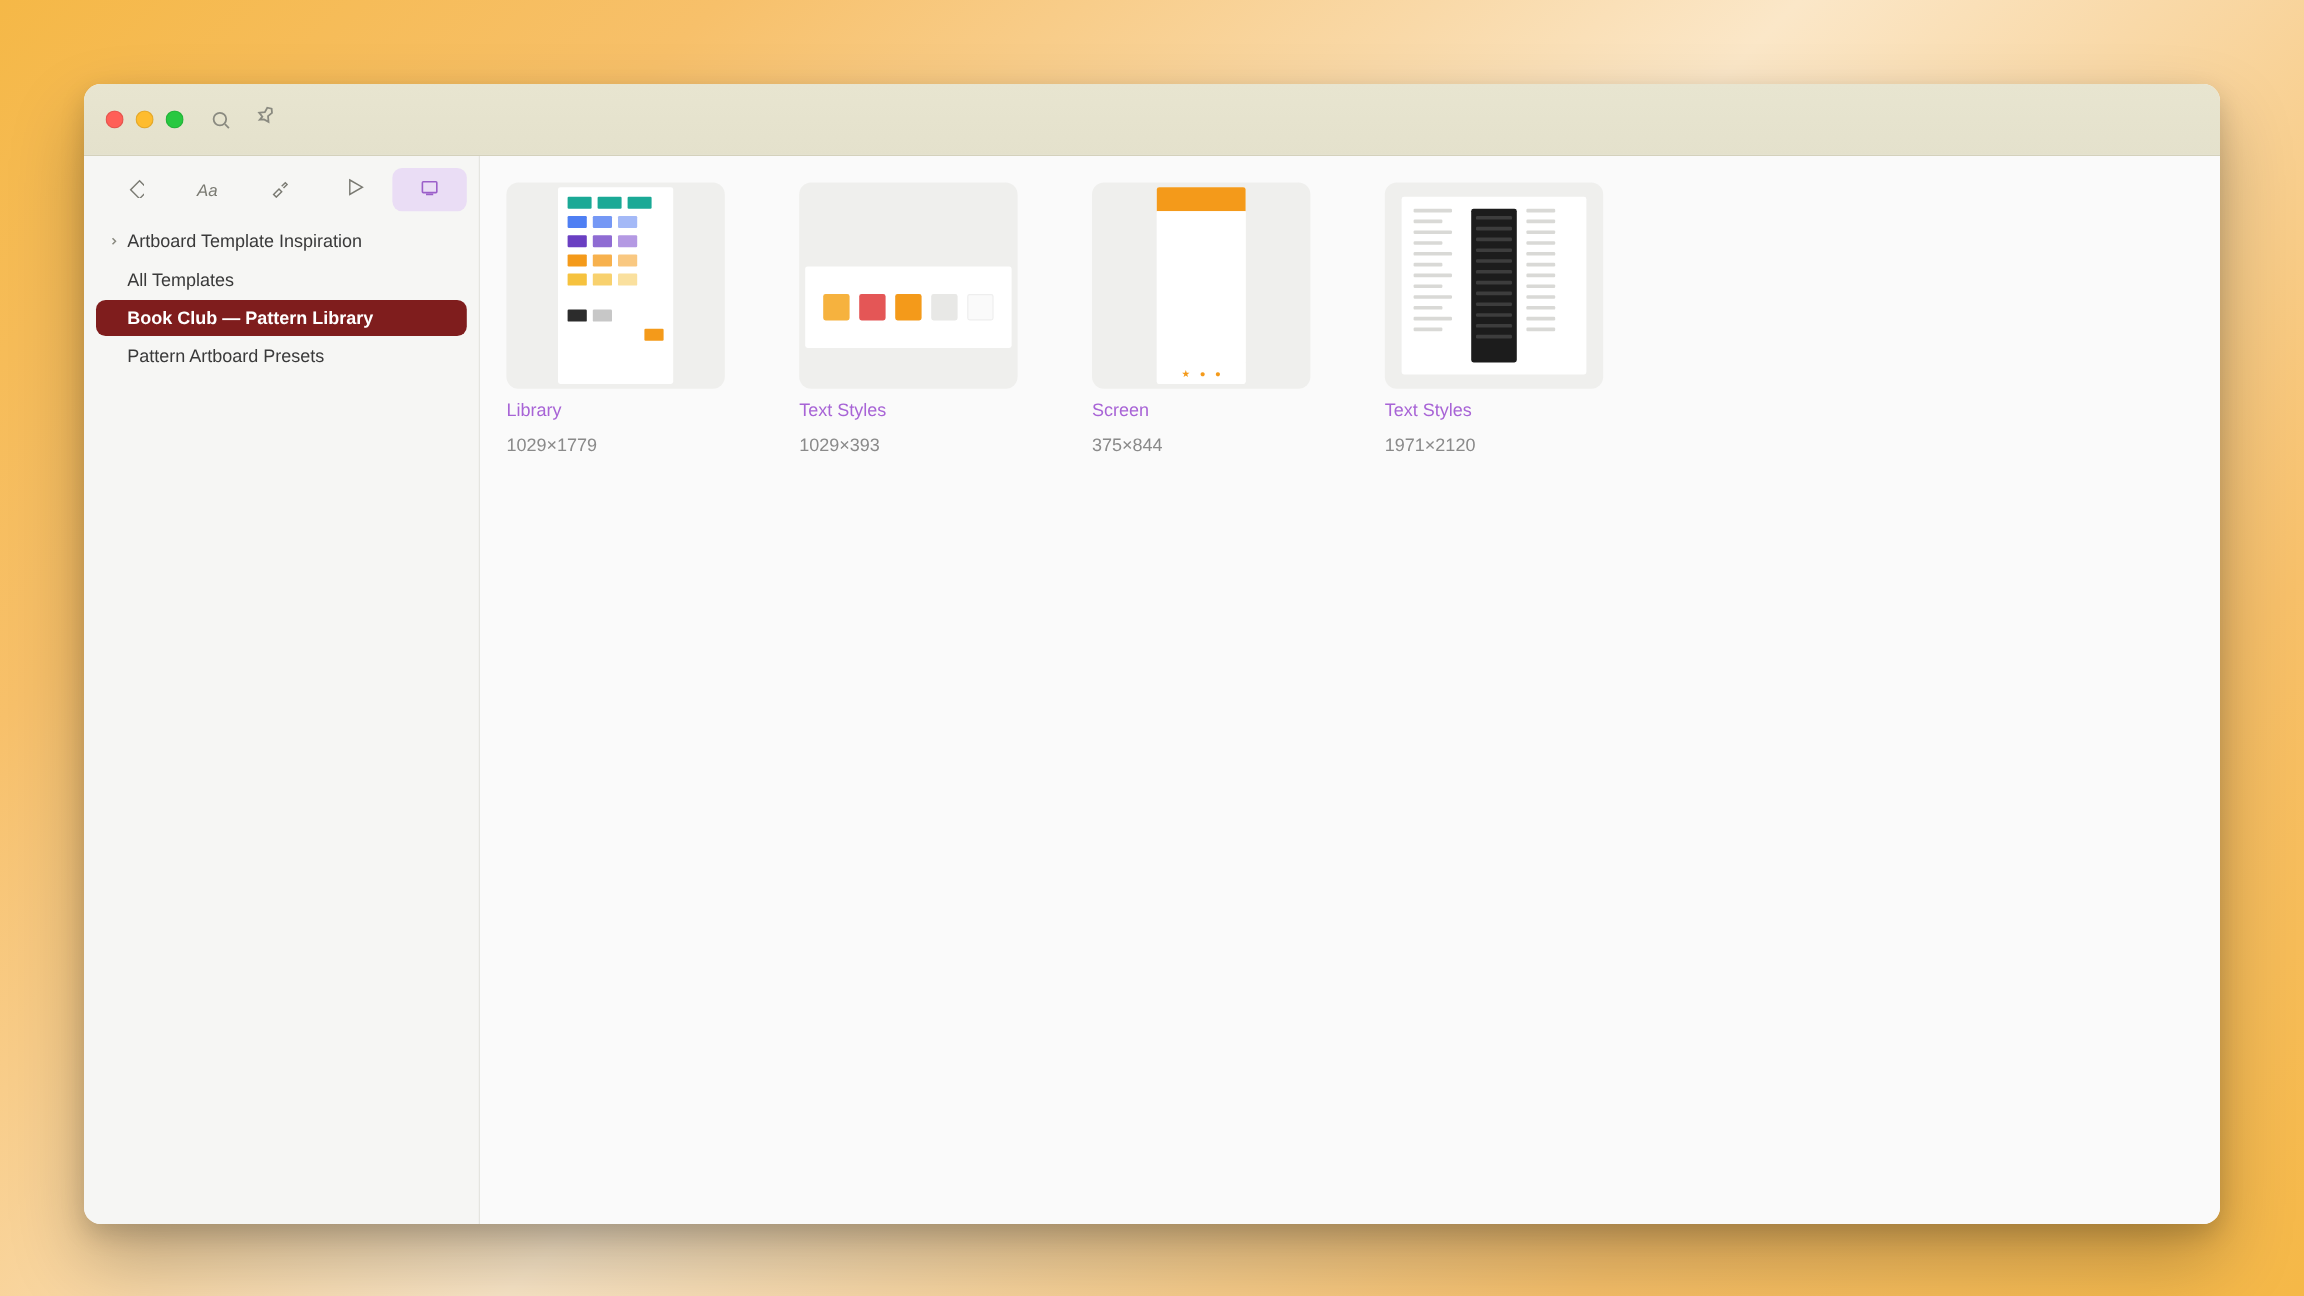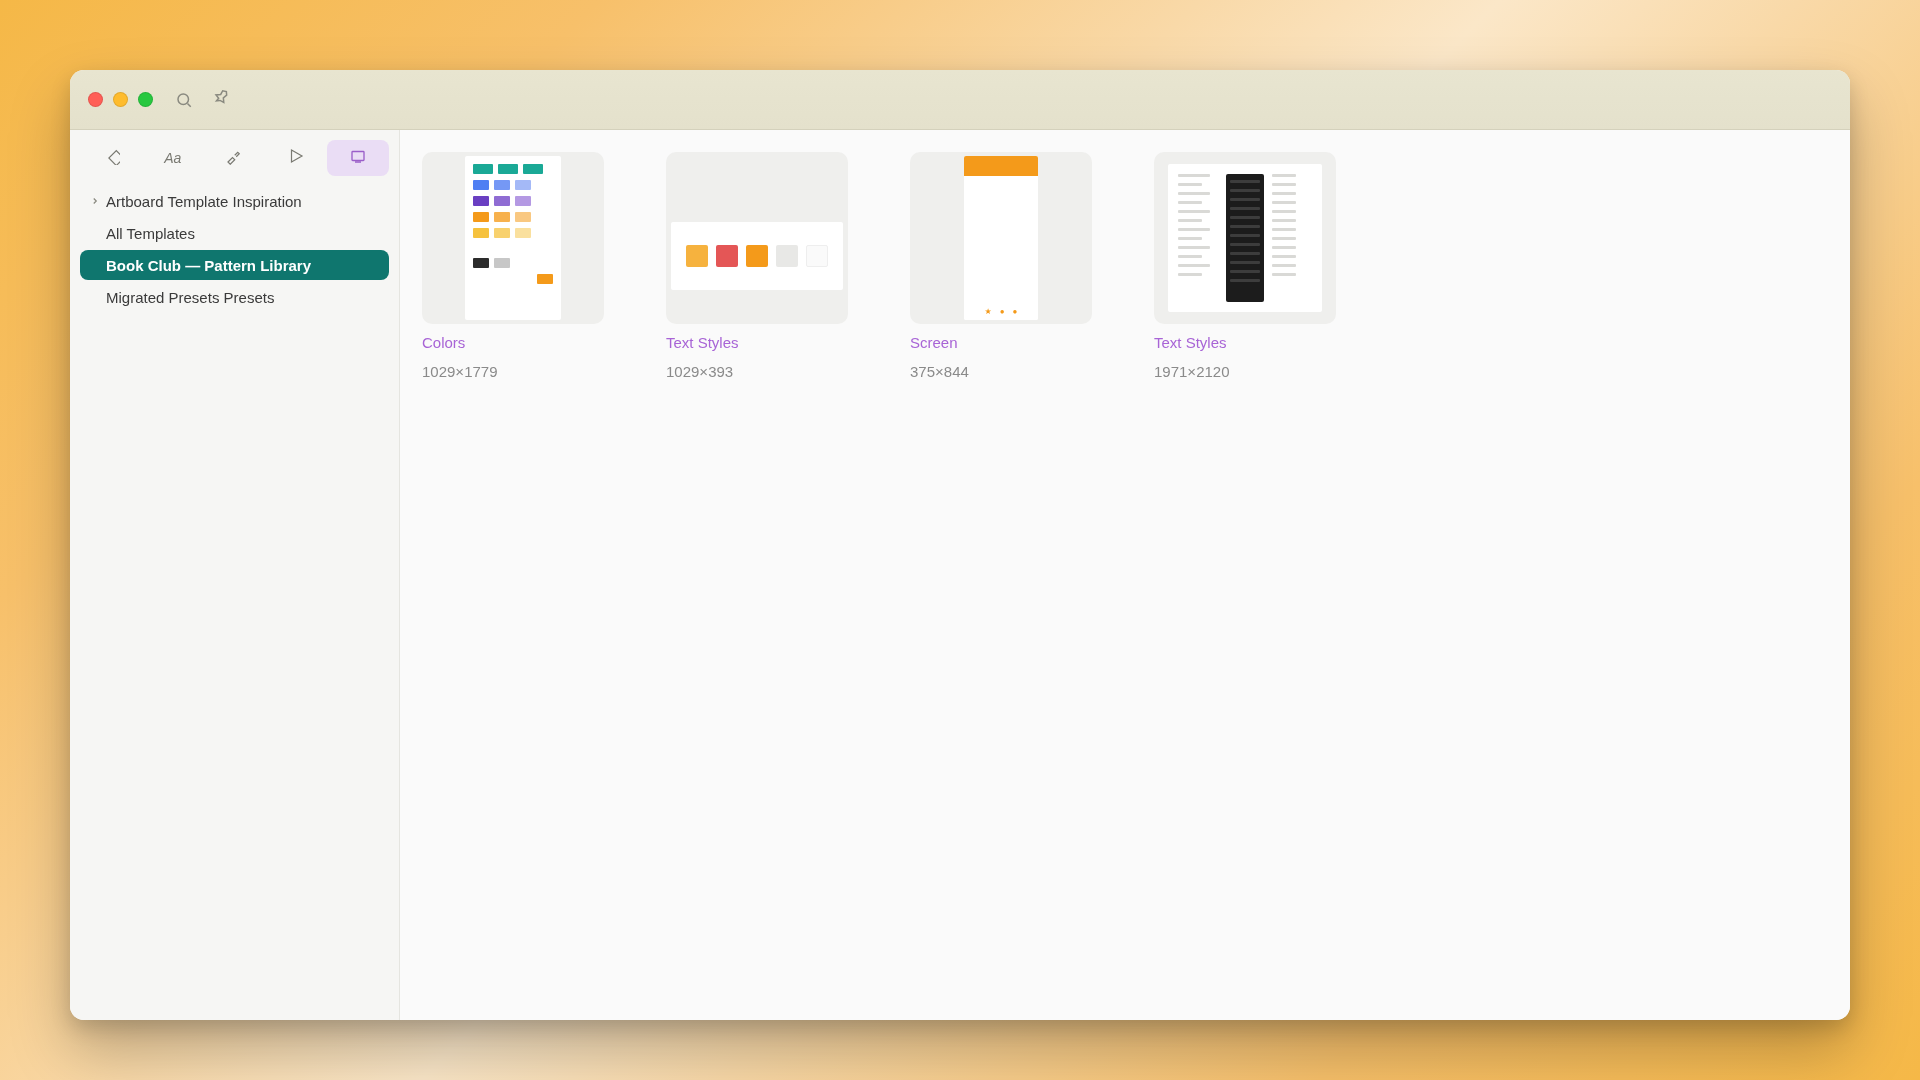--- a/index.html
+++ b/index.html
@@ -94,21 +94,21 @@
   padding: 0 12px 0 8px;
   font-size: 15px;
   color: #3a3a3a;
   cursor: pointer;
   gap: 4px;
 }
 .nav-item .chev { width: 14px; color: #8a8a80; display:flex; align-items:center; justify-content:center; }
 .nav-item .spacer { width: 14px; }
 .nav-item .label { flex:1; white-space: nowrap; overflow:hidden; text-overflow:ellipsis; font-weight: 500; }
 .nav-item.active {
-  background: #0f766e;
+  background: #7f1d1d;
   color: #fff;
 }
 .nav-item.active .label { font-weight: 600; }
 
 .content {
   flex: 1;
   padding: 22px;
   overflow: auto;
   background: #fafafa;
 }
@@ -255,21 +255,21 @@
         <div class="nav-item">
           <span class="spacer"></span>
           <span class="label">All Templates</span>
         </div>
         <div class="nav-item active">
           <span class="spacer"></span>
           <span class="label">Book Club — Pattern Library</span>
         </div>
         <div class="nav-item">
           <span class="spacer"></span>
-          <span class="label">Migrated Presets Presets</span>
+          <span class="label">Pattern Artboard Presets</span>
         </div>
       </div>
     </div>
 
     <div class="content">
       <div class="grid">
 
         <div class="card">
           <div class="thumb thumb-colors">
             <div class="preview">
@@ -301,21 +301,21 @@
               <div style="height:8px"></div>
               <div class="sw-row">
                   <div class="sw dark"></div>
                   <div class="sw gray"></div>
                 </div>
               <div class="sw-row" style="justify-content:flex-end">
                   <div class="sw org1"></div>
                 </div>
             </div>
           </div>
-          <div class="card-title">Colors</div>
+          <div class="card-title">Library</div>
           <div class="card-dim">1029×1779</div>
         </div>
 
         <div class="card">
           <div class="thumb thumb-layer">
             <div class="preview">
               <div class="ls-sw y"></div>
               <div class="ls-sw r"></div>
               <div class="ls-sw o"></div>
               <div class="ls-sw g"></div>

